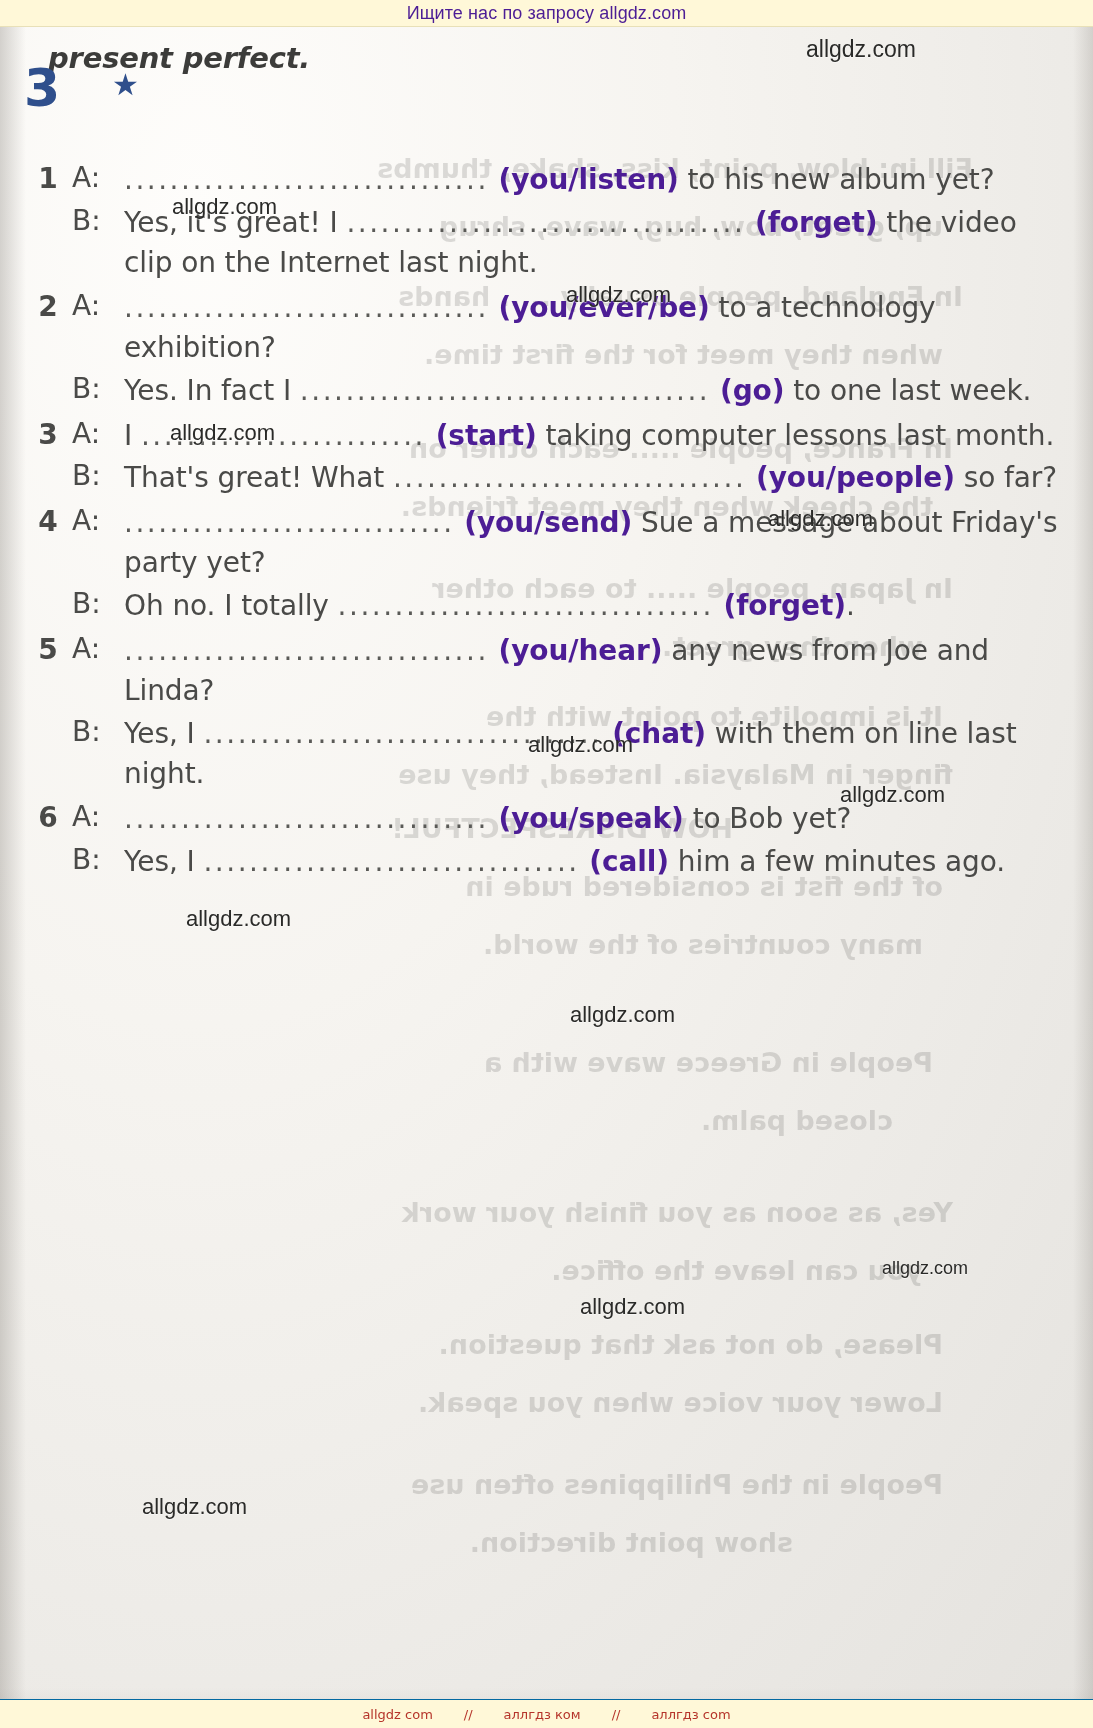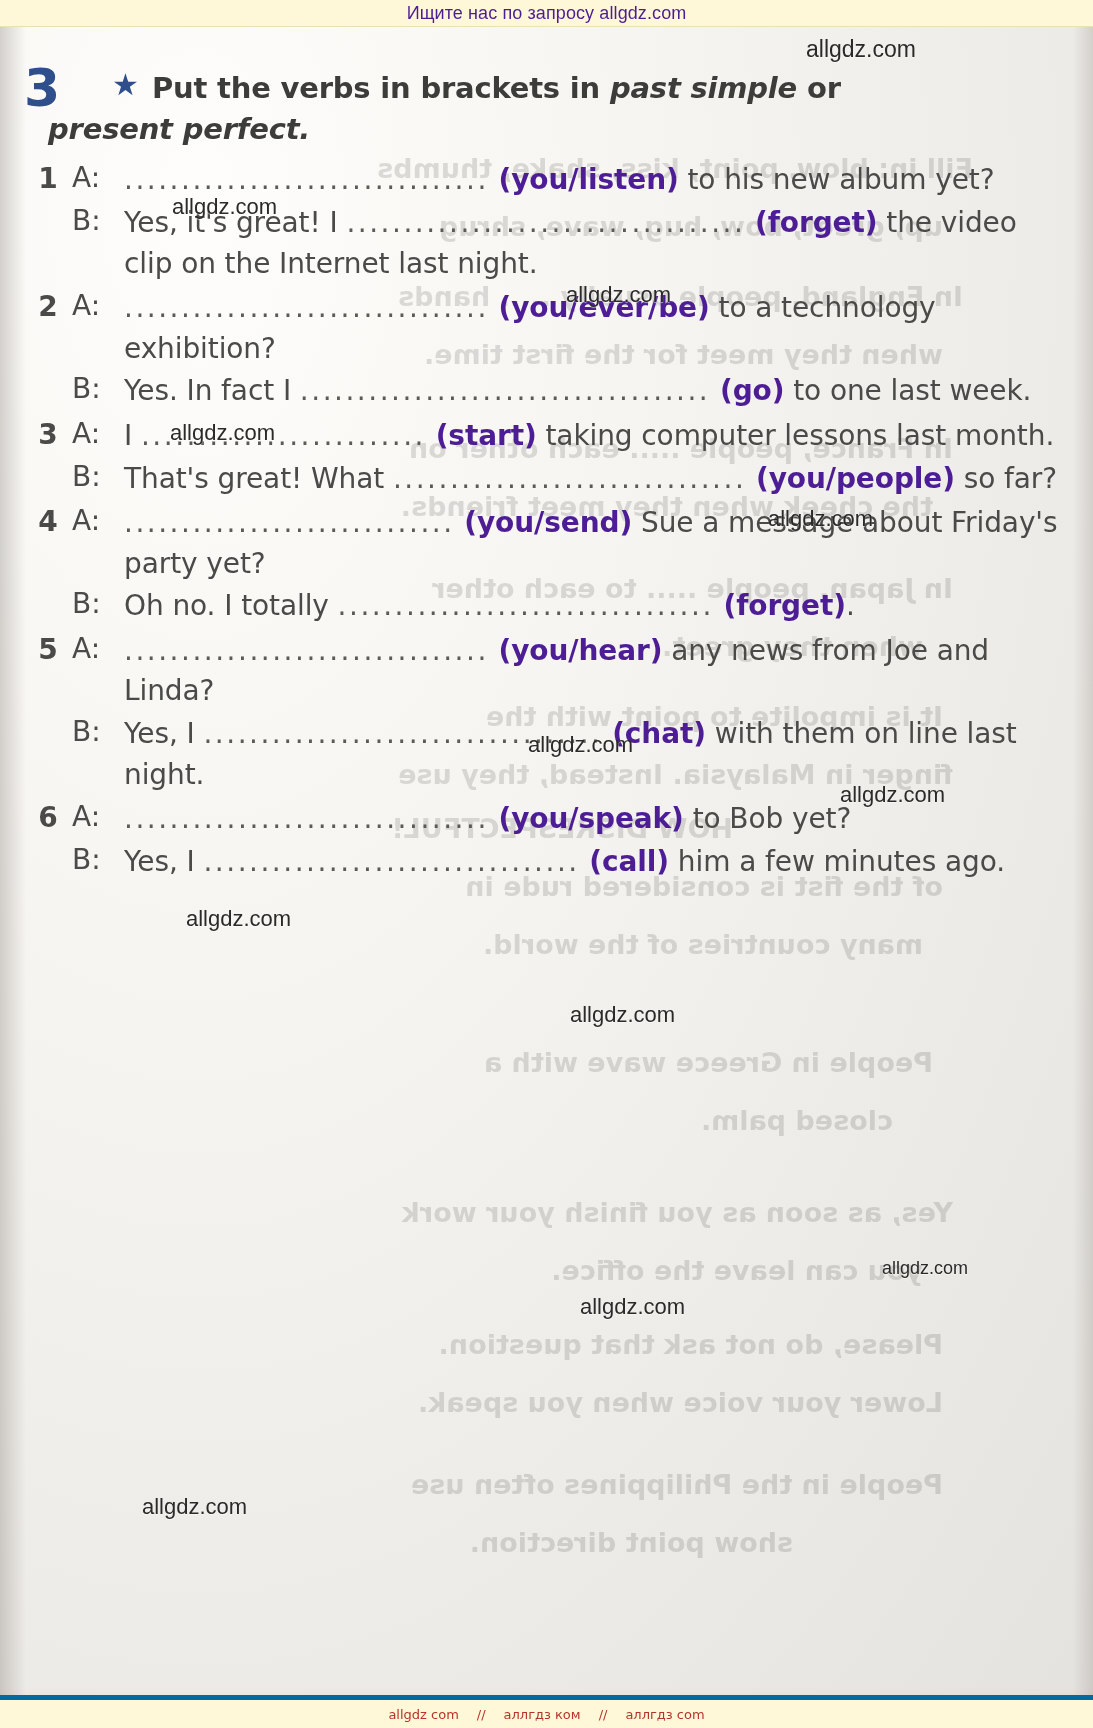--- a/index.html
+++ b/index.html
@@ -79,26 +79,26 @@
     font-size: 18px;
     letter-spacing: 0.1px;
   }
 
   
   .bottom-bar {
     position: absolute;
     bottom: 0; left: 0; right: 0;
     height: 28px;
     background: #fff8d8;
-    border-top: 5px solid #0369a1;
+    border-top: 1px solid #0369a1;
     z-index: 20;
     display: flex;
     align-items: center;
     justify-content: center;
-    gap: 18px;
+    gap: 31px;
   }
   .bottom-bar-text {
     color: #b5342a;
     font-size: 13px;
   }
   .bottom-sep { color: #b5342a; font-size: 13px; }
 
   
   .content {
     position: absolute;
@@ -245,23 +245,20 @@
 
 <div class="top-bar">
   <span class="top-bar-text">Ищите нас по запросу allgdz.com</span>
 </div>
 
 <div class="content">
 
   <div class="ex-header">
     <div class="ex-number">3</div>
     <div class="star">★</div>
-    <div class="ex-title">
-      <span>Put the verbs in brackets in </span><span class="it">past simple</span><span> or</span>
-    </div>
     <div class="ex-title ex-title-2" style="padding-top:0; padding-left:0; margin-left:-52px;">present perfect.</div>
   </div>
 
   <div class="items" id="items-container">
       <div class="item">
         <div class="item-num">1</div>
         <div class="item-lines">
           <div class="turn">
             <div class="speaker">A:</div>
             <div class="turn-body"><span class="dots">................................</span><span class="bold"> (you/listen)</span><span> to  his  new album yet?</span></div>

